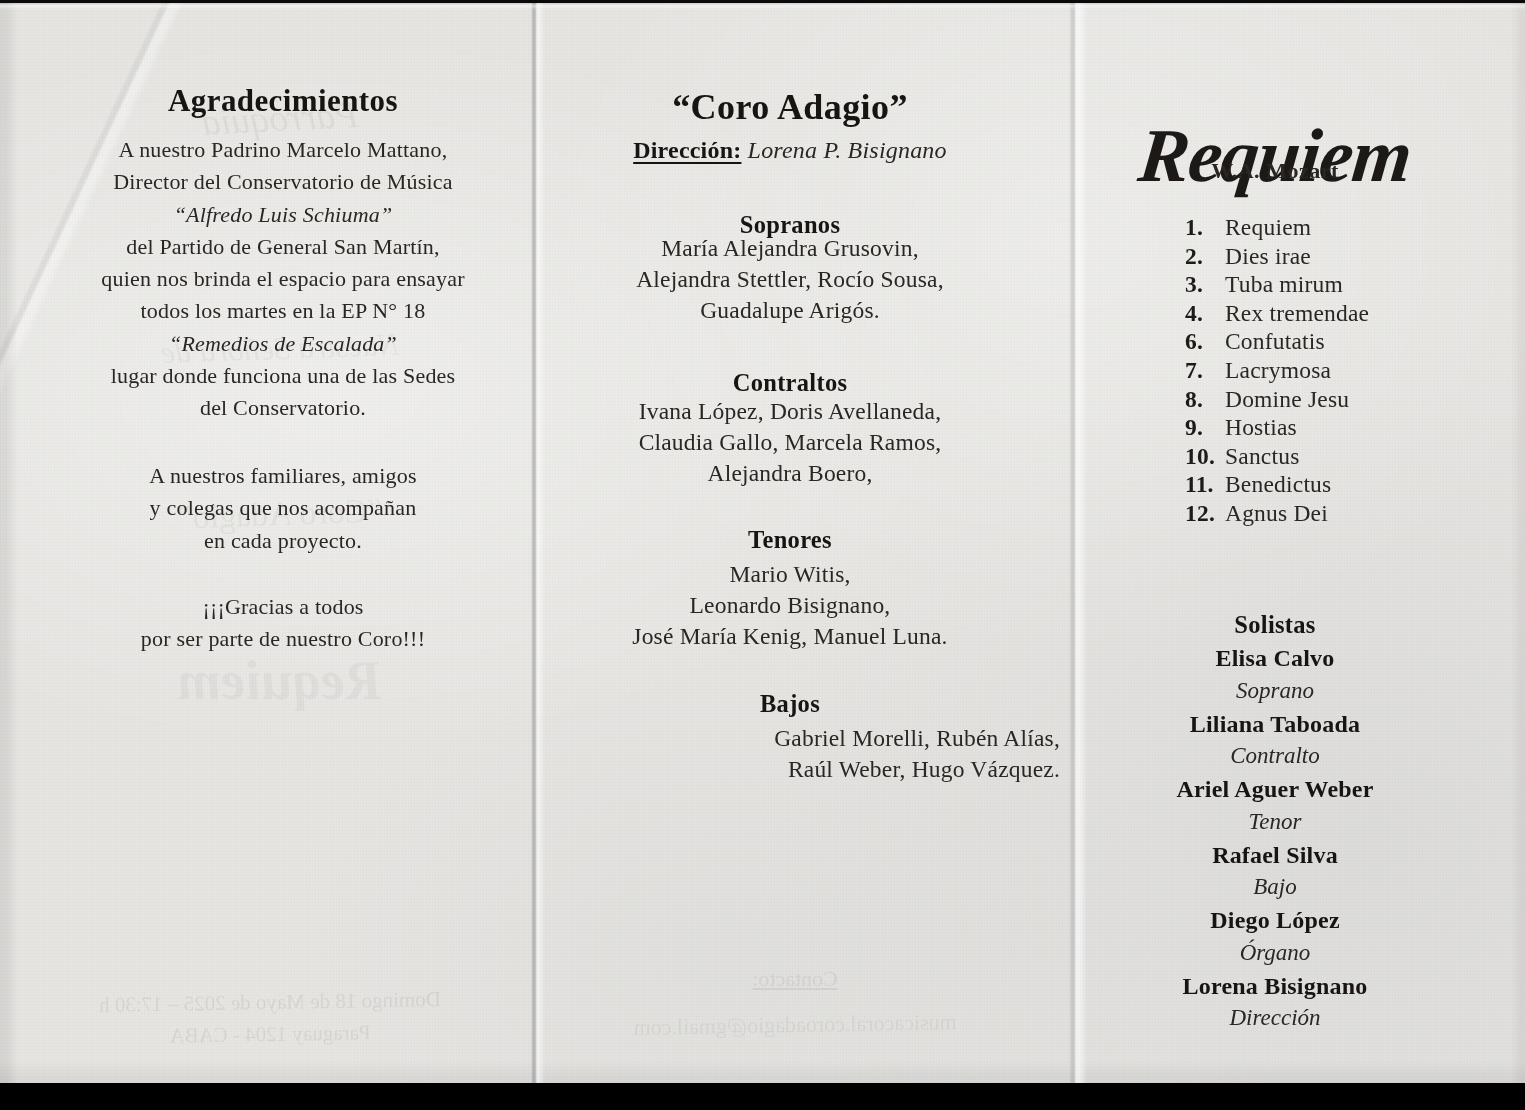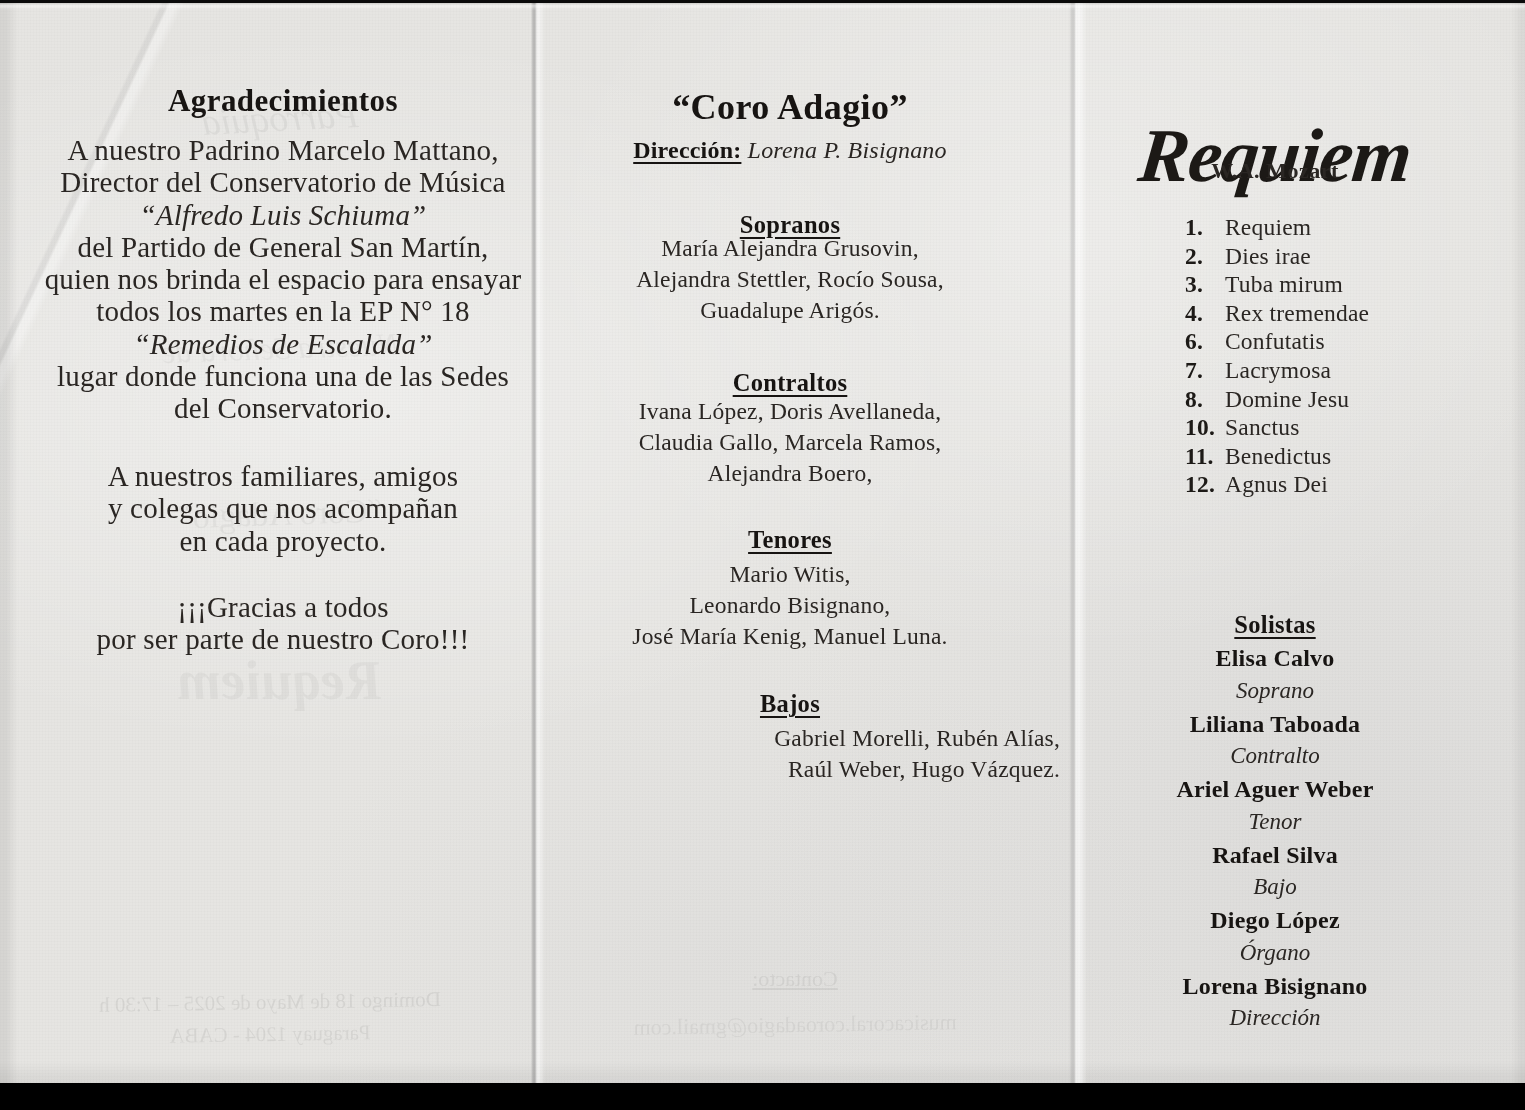--- a/index.html
+++ b/index.html
@@ -27,24 +27,24 @@
       #e6e5e2;
   }
   .panel{position:absolute;top:0;height:1083px;text-align:center;}
   .panel-left{left:14px;width:538px;}
   .panel-center{left:520px;width:540px;}
   .panel-right{left:1080px;width:390px;}
   .abs{position:absolute;left:0;right:0;}
 
   .doc-h1{font-size:31px;font-weight:700;color:#171412;letter-spacing:.4px;}
   .doc-title-quoted{font-size:36px;font-weight:700;color:#171412;letter-spacing:.4px;}
-  .body-lines{font-size:29px;line-height:32.3px;letter-spacing:.2px;}
+  .body-lines{font-size:22px;line-height:32.3px;letter-spacing:.2px;}
   .c-lines{font-size:23.5px;line-height:31px;letter-spacing:.2px;}
   .it{font-style:italic;}
-  .sec-h{font-size:24.5px;font-weight:700;color:#171412;text-decoration:underline;text-underline-offset:4px;text-decoration-thickness:2px;letter-spacing:.3px;}
+  .sec-h{font-size:24.5px;font-weight:700;color:#171412;text-underline-offset:4px;text-decoration-thickness:2px;letter-spacing:.3px;}
   .dir-line{font-size:24px;letter-spacing:.2px;}
   .dir-label{font-weight:700;color:#171412;text-decoration:underline;text-underline-offset:4px;text-decoration-thickness:2px;}
   .dir-name{font-style:italic;}
 
   .req-title{font-size:76px;line-height:84px;font-weight:700;font-style:italic;color:#1c1916;transform:skewX(-6deg);letter-spacing:-1px;}
   .composer{font-size:22px;line-height:30px;letter-spacing:.5px;}
   .movements{list-style:none;margin:0;padding:0 0 0 105px;text-align:left;font-size:23.5px;line-height:28.6px;letter-spacing:.2px;}
   .movements .num{display:inline-block;min-width:40px;font-weight:600;color:#1d1a17;}
   .sol-block{line-height:32.75px;}
   .sol-name{font-size:24px;font-weight:700;color:#171412;letter-spacing:.2px;}
@@ -139,20 +139,21 @@
     <div class="abs composer" style="top:156px;font-weight:bold;">W.A. Mozart</div>
 
     <ol class="abs movements" style="top:213px;">
       <li><span class="num">1.</span><span>Requiem</span></li>
       <li><span class="num">2.</span><span>Dies irae</span></li>
       <li><span class="num">3.</span><span>Tuba mirum</span></li>
       <li><span class="num">4.</span><span>Rex tremendae</span></li>
       <li><span class="num">6.</span><span>Confutatis</span></li>
       <li><span class="num">7.</span><span>Lacrymosa</span></li>
       <li><span class="num">8.</span><span>Domine Jesu</span></li>
+      <li><span class="num">9.</span><span>Hostias</span></li>
       <li><span class="num">10.</span><span>Sanctus</span></li>
       <li><span class="num">11.</span><span>Benedictus</span></li>
       <li><span class="num">12.</span><span>Agnus Dei</span></li>
     </ol>
 
     <h2 class="abs sec-h" style="top:591px;">Solistas</h2>
 
     <div class="abs sol-block" style="top:642px;">
       <div>
         <div class="sol-name">Elisa Calvo</div>

